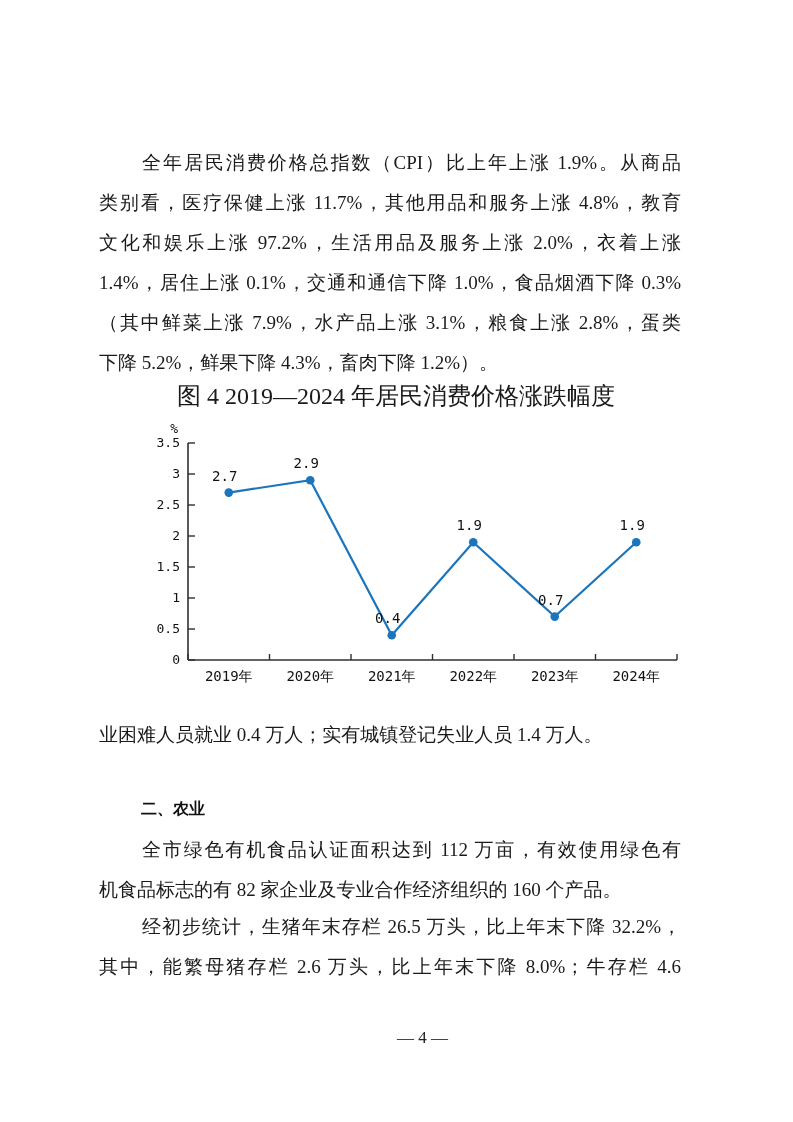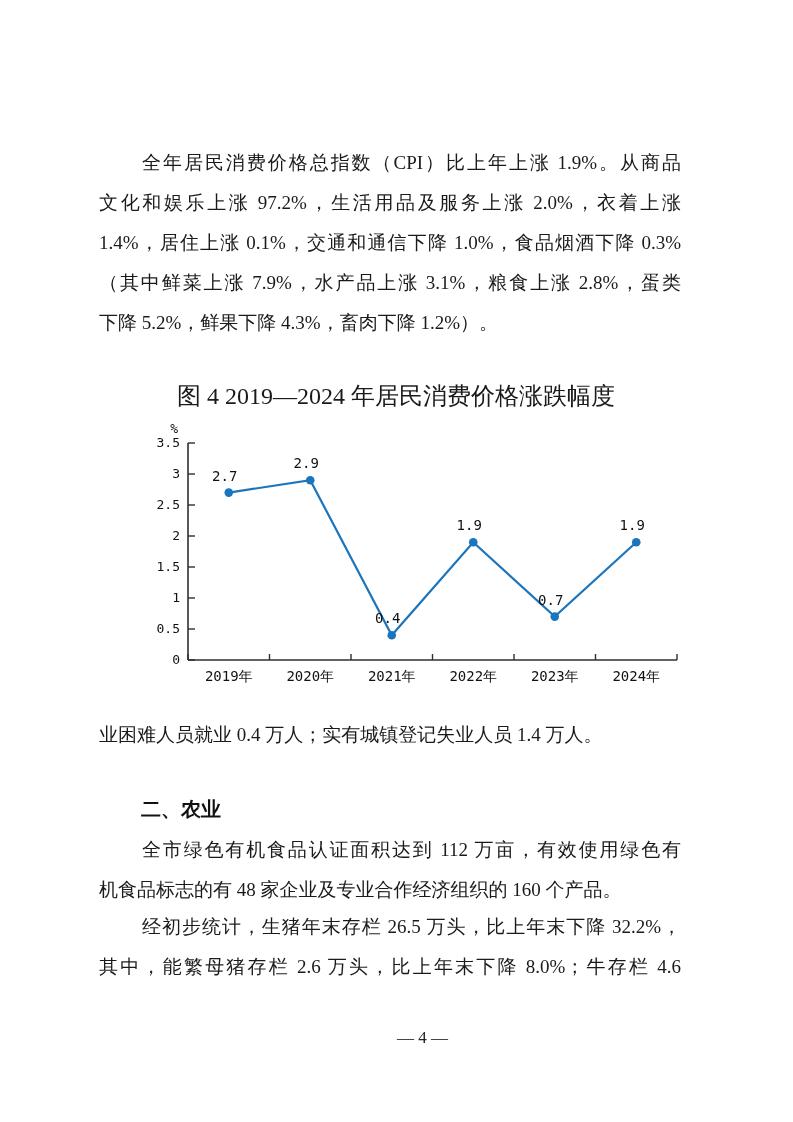--- a/index.html
+++ b/index.html
@@ -18,21 +18,21 @@
   .line.lastline{text-align-last:left;}
   #para-cpi{top:143px;}
   .caption{
     position:absolute;left:0;right:0;top:379px;
     text-align:center;font-size:24px;line-height:34px;
   }
   #para-employment{top:715px;}
   .heading{
     position:absolute;left:0;right:0;top:791px;
     font-family:"Liberation Sans","DejaVu Sans",sans-serif;
-    font-weight:bold;font-size:20px;line-height:36px;text-indent:42px;
+    font-weight:bold;font-size:16px;line-height:36px;text-indent:42px;
     color:#111;
   }
   #para-green-food{top:830px;}
   #para-livestock{top:907px;}
   .footer{
     position:absolute;left:0;right:0;top:1025px;
     text-align:center;font-size:17px;line-height:26px;color:#222;
     padding-left:52px;
   }
   .chart{position:absolute;left:145px;top:418px;width:555px;height:285px;}
@@ -45,37 +45,38 @@
   .chart .dlabel{font:14px "DejaVu Sans Mono",monospace;text-anchor:middle;}
 </style>
 </head>
 <body>
 
 <div class="page">
   <div class="content">
 
     <div class="para" id="para-cpi">
         <div class="line first">全年居民消费价格总指数（CPI）比上年上涨 1.9%。从商品</div>
+        <div class="line">类别看，医疗保健上涨 11.7%，其他用品和服务上涨 4.8%，教育</div>
         <div class="line">文化和娱乐上涨 97.2%，生活用品及服务上涨 2.0%，衣着上涨</div>
         <div class="line">1.4%，居住上涨 0.1%，交通和通信下降 1.0%，食品烟酒下降 0.3%</div>
         <div class="line">（其中鲜菜上涨 7.9%，水产品上涨 3.1%，粮食上涨 2.8%，蛋类</div>
         <div class="line lastline">下降 5.2%，鲜果下降 4.3%，畜肉下降 1.2%）。</div>
       </div>
 
     <div class="caption">图 4  2019—2024 年居民消费价格涨跌幅度</div>
 
     <div class="para" id="para-employment">
         <div class="line lastline">业困难人员就业 0.4 万人；实有城镇登记失业人员 1.4 万人。</div>
       </div>
 
     <div class="heading">二、农业</div>
 
     <div class="para" id="para-green-food">
         <div class="line first">全市绿色有机食品认证面积达到 112 万亩，有效使用绿色有</div>
-        <div class="line lastline">机食品标志的有 48 家企业及专业合作经济组织的 160 个产品。</div>
+        <div class="line lastline">机食品标志的有 82 家企业及专业合作经济组织的 160 个产品。</div>
       </div>
 
     <div class="para" id="para-livestock">
         <div class="line first">经初步统计，生猪年末存栏 26.5 万头，比上年末下降 32.2%，</div>
         <div class="line">其中，能繁母猪存栏 2.6 万头，比上年末下降 8.0%；牛存栏 4.6</div>
       </div>
   </div>
 
   <svg id="chart-svg" class="chart" viewBox="0 0 555 285">
       <line x1="43" y1="25" x2="43" y2="242" class="axisline"></line>

